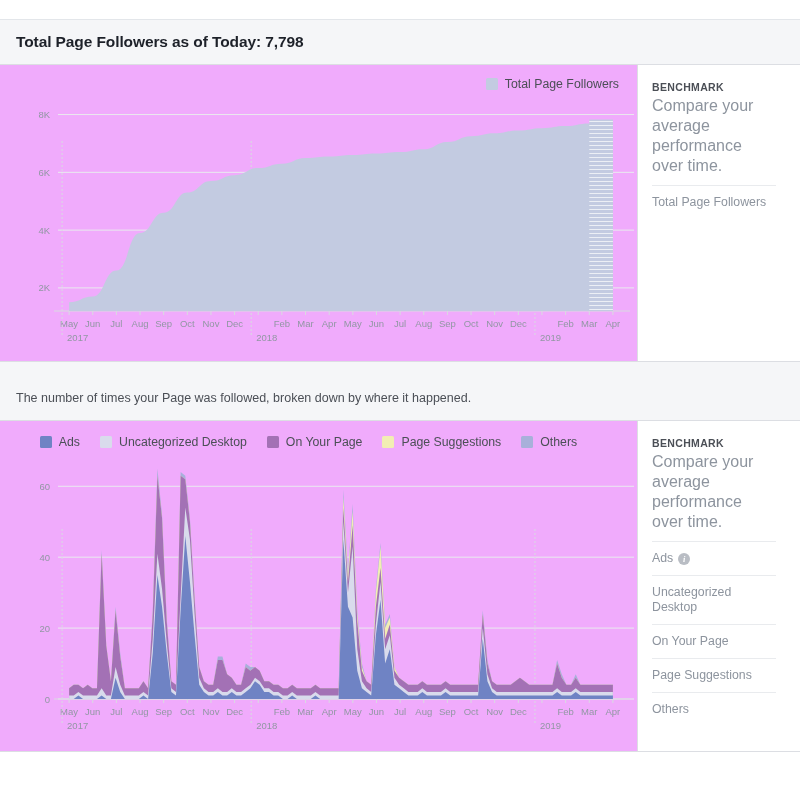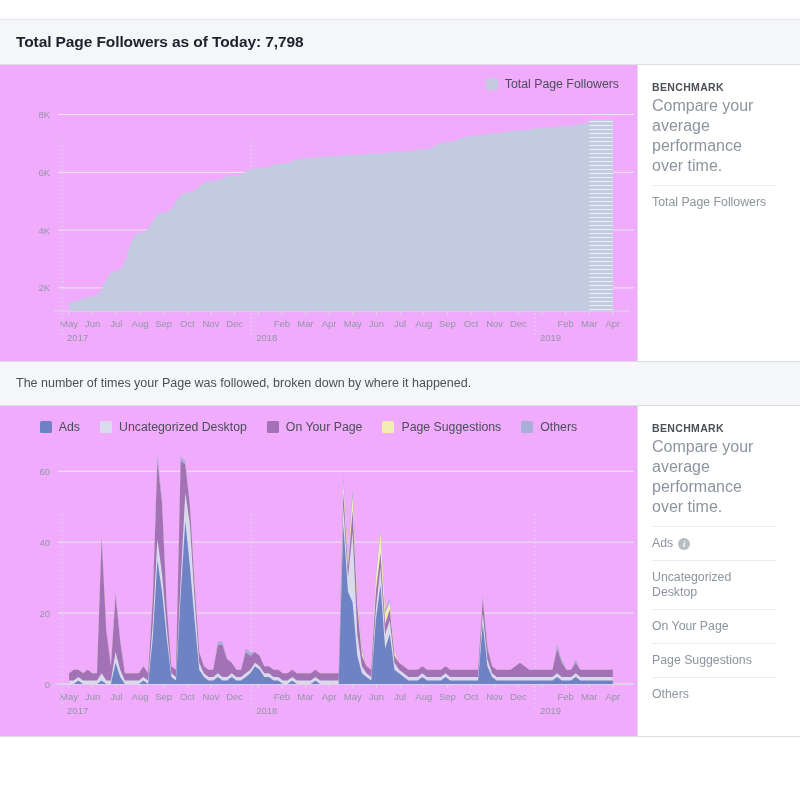--- a/index.html
+++ b/index.html
@@ -25,21 +25,21 @@
     font-size: 15.5px;
     color: #1d2129;
     font-weight: 600;
     letter-spacing: -0.1px;
     line-height: 19px;
   }
   .card-sub {
     font-size: 12.5px;
     color: #4b4f56;
     line-height: 17px;
-    margin-top: 1px;
+    margin-top: 16px;
   }
 
   .card-body { display: flex; background:#f0abfc; }
   .chart-col { position: relative; }
   .bench-col {
     width: 163px;
     border-left: 1px solid #dcdee3;
     padding: 16px 24px 10px 14px;
     background: #fff;
   }

